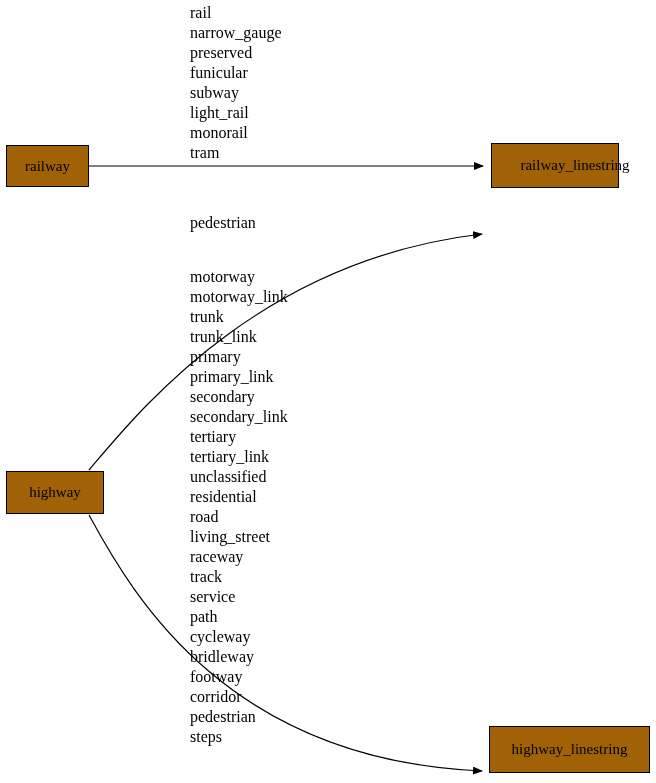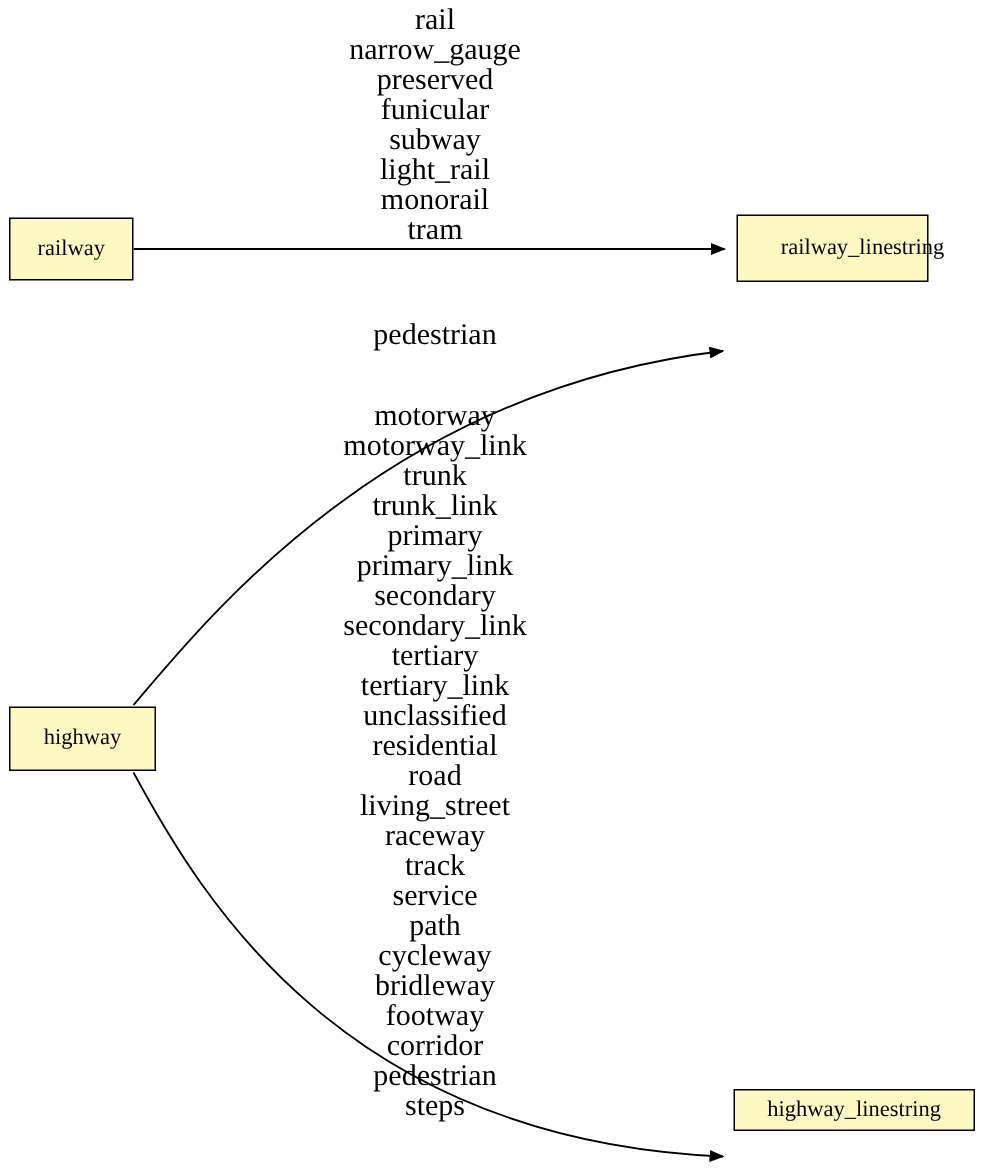--- a/index.html
+++ b/index.html
@@ -13,33 +13,32 @@
     height: 783px;
     background: #ffffff;
     font-family: "Liberation Serif", serif;
     color: #000000;
     overflow: hidden;
   }
   .node {
     position: absolute;
     box-sizing: border-box;
     border: 1px solid #000000;
-    background: #fef9c3;
+    background: #a16207;
     display: flex;
     align-items: center;
     justify-content: center;
     font-size: 15px;
     line-height: 1;
     white-space: nowrap;
     z-index: 3;
   }
   .edge-labels {
     position: absolute;
-    text-align: center;
-    font-size: 20px;
+    font-size: 16px;
     line-height: 20px;
     white-space: nowrap;
     z-index: 2;
   }
   svg.wires {
     position: absolute;
     left: 0;
     top: 0;
     width: 656px;
     height: 783px;
@@ -72,21 +71,21 @@
 
   <div class="node" style="left:491px; top:143px; width:128px; height:45px;padding-left:40px;">
     <span>railway_linestring</span>
   </div>
 
   <div class="node" style="left:6px; top:471px; width:98px; height:43px;">
     <span>highway</span>
   </div>
 
 
-  <div class="node" style="left:489px; top:726px; width:161px; height:28px;">
+  <div class="node" style="left:489px; top:726px; width:161px; height:47px;">
     <span>highway_linestring</span>
   </div>
 
   <div class="edge-labels" style="left:190px; top:3px; width:200px;">rail<br>narrow_gauge<br>preserved<br>funicular<br>subway<br>light_rail<br>monorail<br>tram</div>
 
   <div class="edge-labels" style="left:190px; top:213px; width:200px;">pedestrian</div>
 
   <div class="edge-labels" style="left:190px; top:267px; width:200px;">motorway<br>motorway_link<br>trunk<br>trunk_link<br>primary<br>primary_link<br>secondary<br>secondary_link<br>tertiary<br>tertiary_link<br>unclassified<br>residential<br>road<br>living_street<br>raceway<br>track<br>service<br>path<br>cycleway<br>bridleway<br>footway<br>corridor<br>pedestrian<br>steps</div>
 
 </div>

